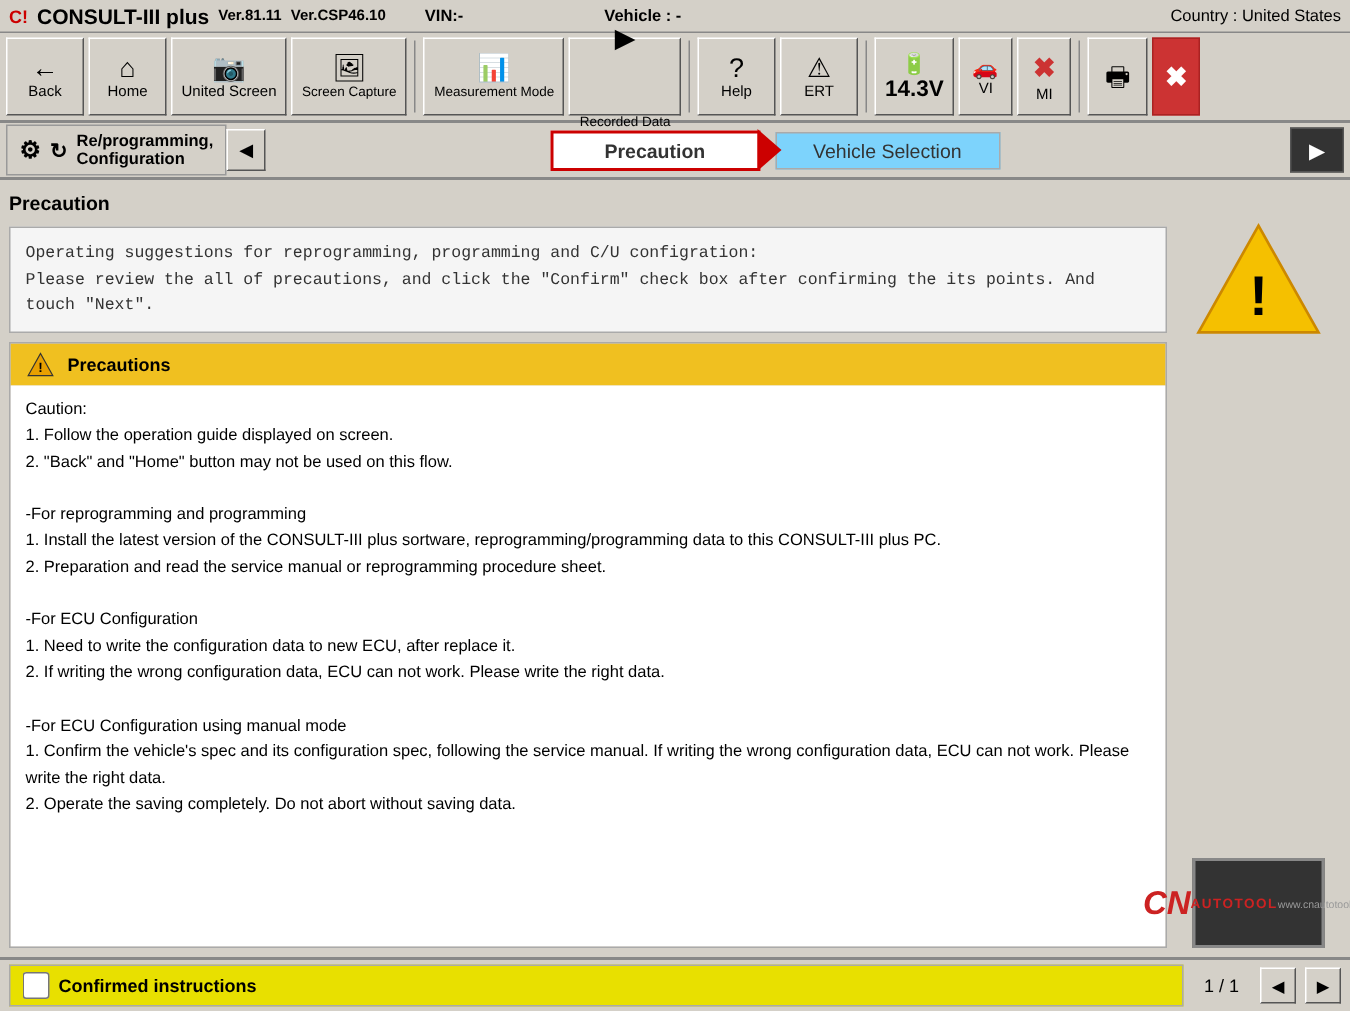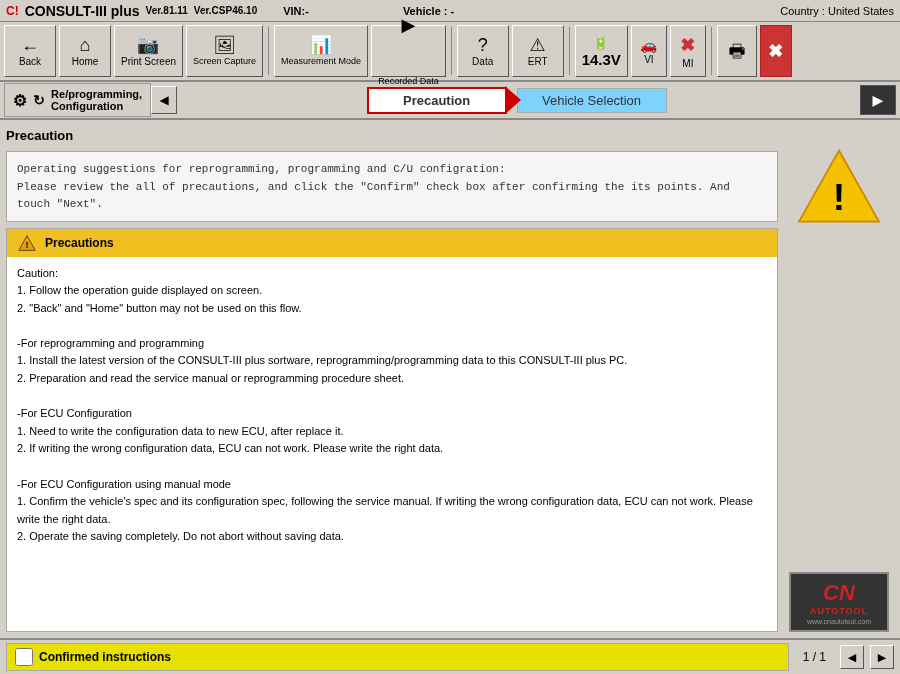--- a/index.html
+++ b/index.html
@@ -310,25 +310,25 @@
     }
 
     .warning-triangle-large {
       width: 90px;
       height: 80px;
       position: relative;
       margin-top: 20px;
     }
 
     .cn-logo {
-      width: 100px;
+      width: 88px;
       height: 60px;
       background: #333;
       display: flex;
-      flex-direction: column;
+      flex-direction: row;
       align-items: center;
       justify-content: center;
       border: 2px solid #888;
       margin-top: auto;
     }
     .cn-logo-text {
       color: #cc2222;
       font-size: 22px;
       font-weight: bold;
       font-style: italic;
@@ -364,42 +364,42 @@
   <button class="tool-btn">
     <span class="icon">←</span>
     <span>Back</span>
   </button>
   <button class="tool-btn">
     <span class="icon">⌂</span>
     <span>Home</span>
   </button>
   <button class="tool-btn">
     <span class="icon">📷</span>
-    <span>Print Screen</span>
+    <span>United Screen</span>
   </button>
   <button class="tool-btn">
     <span class="icon">🖼</span>
     <span style="font-size:9px;text-align:right;">Screen
 Capture</span>
   </button>
   <div class="tool-separator"></div>
   <button class="tool-btn">
     <span class="icon">📊</span>
     <span style="font-size:9px;">Measurement
 Mode</span>
   </button>
   <button class="tool-btn">
     <span class="icon">▶</span>
     <span style="font-size:9px;margin-top:40px;">Recorded
 Data</span>
   </button>
   <div class="tool-separator"></div>
   <button class="tool-btn">
     <span class="icon">?</span>
-    <span>Data</span>
+    <span>Help</span>
   </button>
   <button class="tool-btn">
     <span class="icon">⚠</span>
     <span>ERT</span>
   </button>
   <div class="tool-separator"></div>
   <button class="tool-btn small-btn">
     <span class="icon" style="font-size:14px;">🔋</span>
     <span style="font-size:15px;font-weight:bold;">14.3V</span>
   </button>

